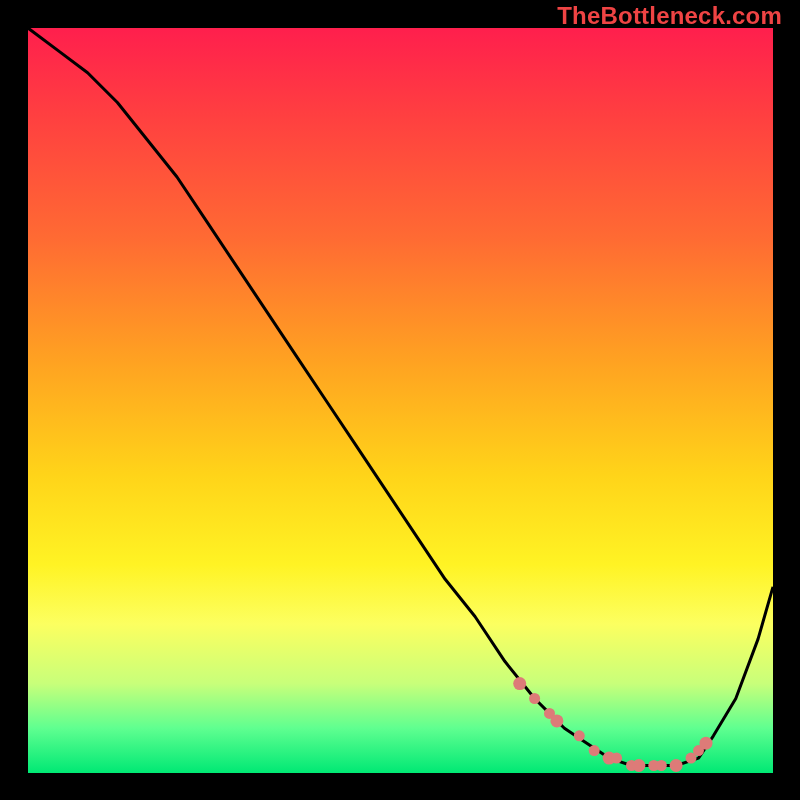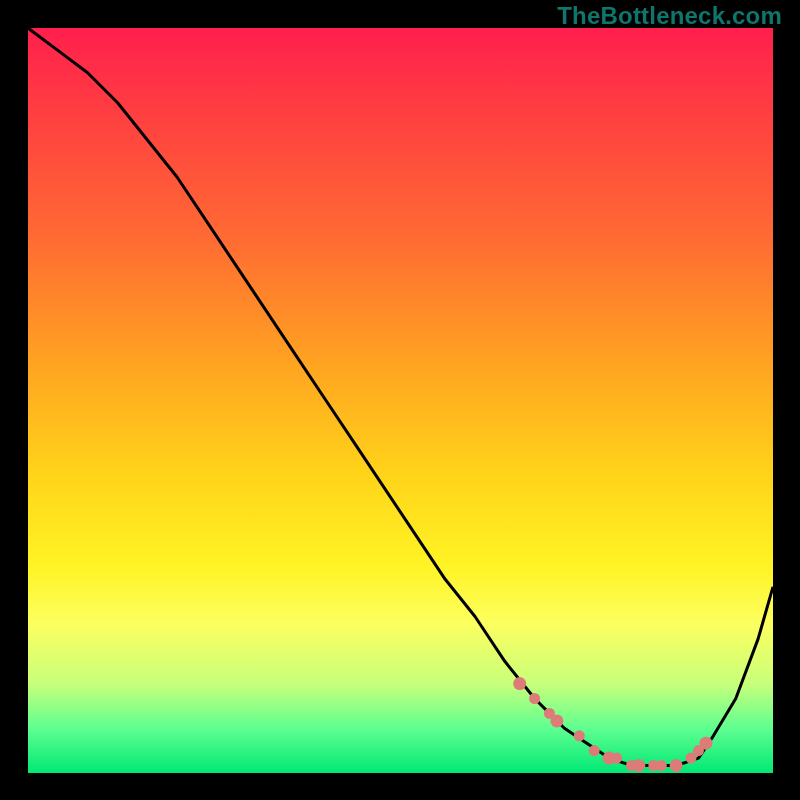--- a/index.html
+++ b/index.html
@@ -6,21 +6,21 @@
   html, body { width: 800px; height: 800px; background: #000; overflow: hidden; }
   .stage { position: relative; width: 800px; height: 800px; background: #000; }
   .plot { position: absolute; }
   .watermark {
     position: absolute;
     top: 2px;
     right: 18px;
     font-family: Arial, Helvetica, sans-serif;
     font-size: 24px;
     font-weight: 600;
-    color: #0f766e;
+    color: #ef4444;
     letter-spacing: 0.2px;
   }
   .gradient {
     position: absolute;
     background: linear-gradient(to bottom,
       #ff1f4d 0%,
       #ff4040 12%,
       #ff6a33 28%,
       #ffa321 45%,
       #ffd419 60%,

